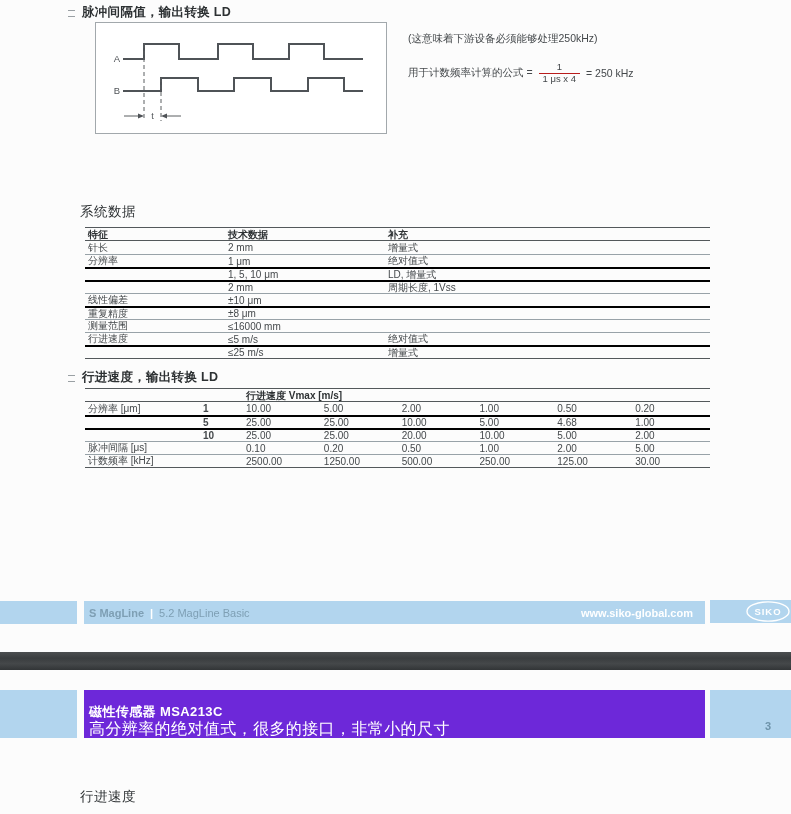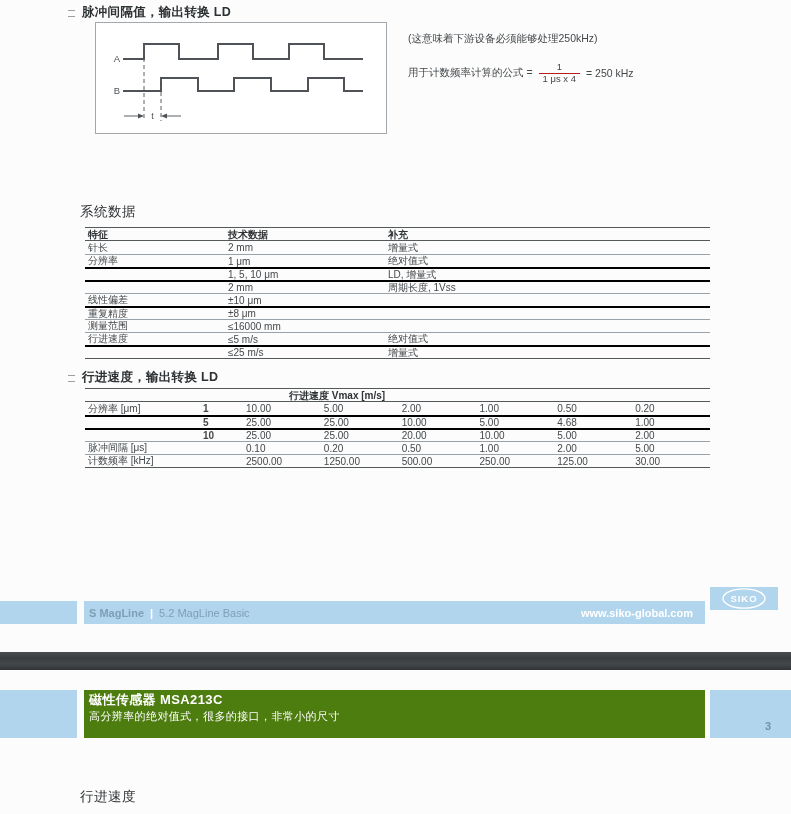--- a/index.html
+++ b/index.html
@@ -38,28 +38,28 @@
   .band-seg{position:absolute;background:#b2d5ee;}
   .footer-main{left:84px;top:601px;width:621px;height:23px;display:flex;align-items:center;
                font-size:11px;color:#7e9fb4;padding:0;box-sizing:border-box;}
   .footer-left{display:flex;align-items:center;gap:6px;padding-left:5px;}
   .footer-sep{color:#ffffff;font-weight:bold;}
   .footer-right{margin-left:auto;padding-right:12px;color:#ffffff;font-weight:bold;font-size:11px;}
   
   .darkband{left:0;top:652px;width:791px;height:18px;
     background:linear-gradient(180deg,#4b4e50 0%,#3a3d3f 35%,#45484a 65%,#323537 100%);}
   
-  .title-main{left:84px;top:690px;width:621px;height:48px;background:#4d7c0f;color:#ffffff;
-              padding:1px 0 0 5px;box-sizing:border-box;line-height:17px;}
+  .title-main{left:84px;top:690px;width:621px;height:48px;background:#6d28d9;color:#ffffff;
+              padding:13px 0 0 5px;box-sizing:border-box;line-height:17px;}
   .title-line1{font-size:13px;font-weight:bold;letter-spacing:.4px;}
-  .title-line2{font-size:11px;letter-spacing:.4px;}
+  .title-line2{font-size:16px;letter-spacing:.4px;}
   .pagenum-seg{left:710px;top:690px;width:81px;height:48px;display:flex;align-items:flex-end;
                justify-content:flex-end;padding:0 20px 6px 0;box-sizing:border-box;
                font-size:11px;font-weight:bold;color:#6e94aa;}
-  .logo-seg{left:710px;top:587px;width:68px;height:23px;display:flex;align-items:center;justify-content:center;}
+  .logo-seg{left:710px;top:600px;width:81px;height:23px;display:flex;align-items:center;justify-content:flex-end;}
 </style>
 </head>
 <body>
 
 <div class="page">
 
   <div class="abs bullet" style="left:68px;top:10px;"></div>
   <div class="abs h1" style="left:82px;top:4px;">脉冲间隔值，输出转换 LD</div>
 
   <div class="abs wavebox">
@@ -163,21 +163,21 @@
       </div>
     </div>
 
   <div class="abs bullet" style="left:68px;top:375px;"></div>
   <div class="abs h1" style="left:82px;top:369px;">行进速度，输出转换 LD</div>
 
   <div class="tbl t2">
     <div class="thead">
       <div class="cL"></div>
       <div class="cS"></div>
-      <div style="flex:1;padding-left:3px;margin-left:43px;">行进速度 Vmax [m/s]</div>
+      <div style="flex:1;padding-left:3px;">行进速度 Vmax [m/s]</div>
     </div>
 
       <div class="row">
         <div class="cL">分辨率 [μm]</div>
         <div class="cS">1</div>
         <div class="cV">10.00</div>
         <div class="cV">5.00</div>
         <div class="cV">2.00</div>
         <div class="cV">1.00</div>
         <div class="cV">0.50</div>

